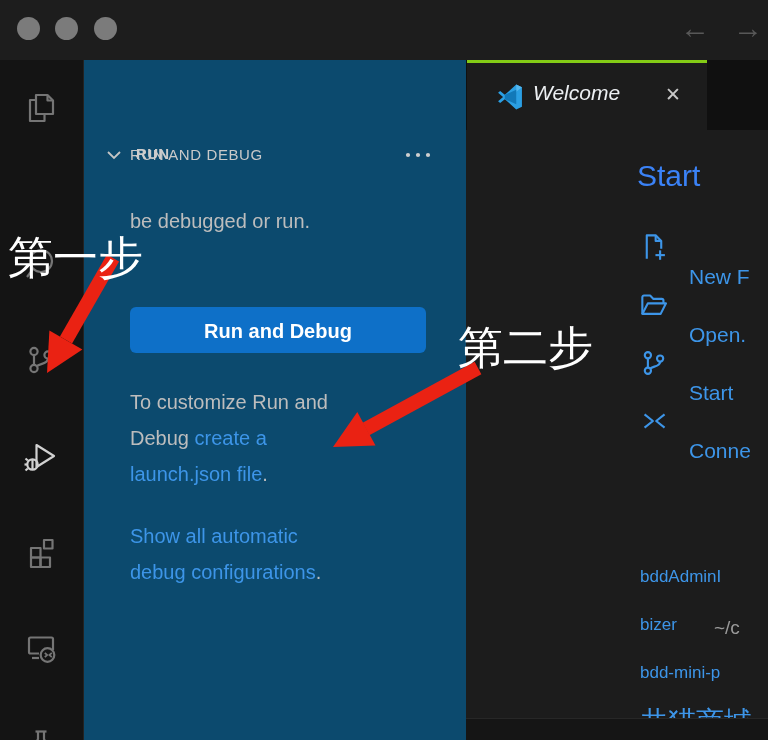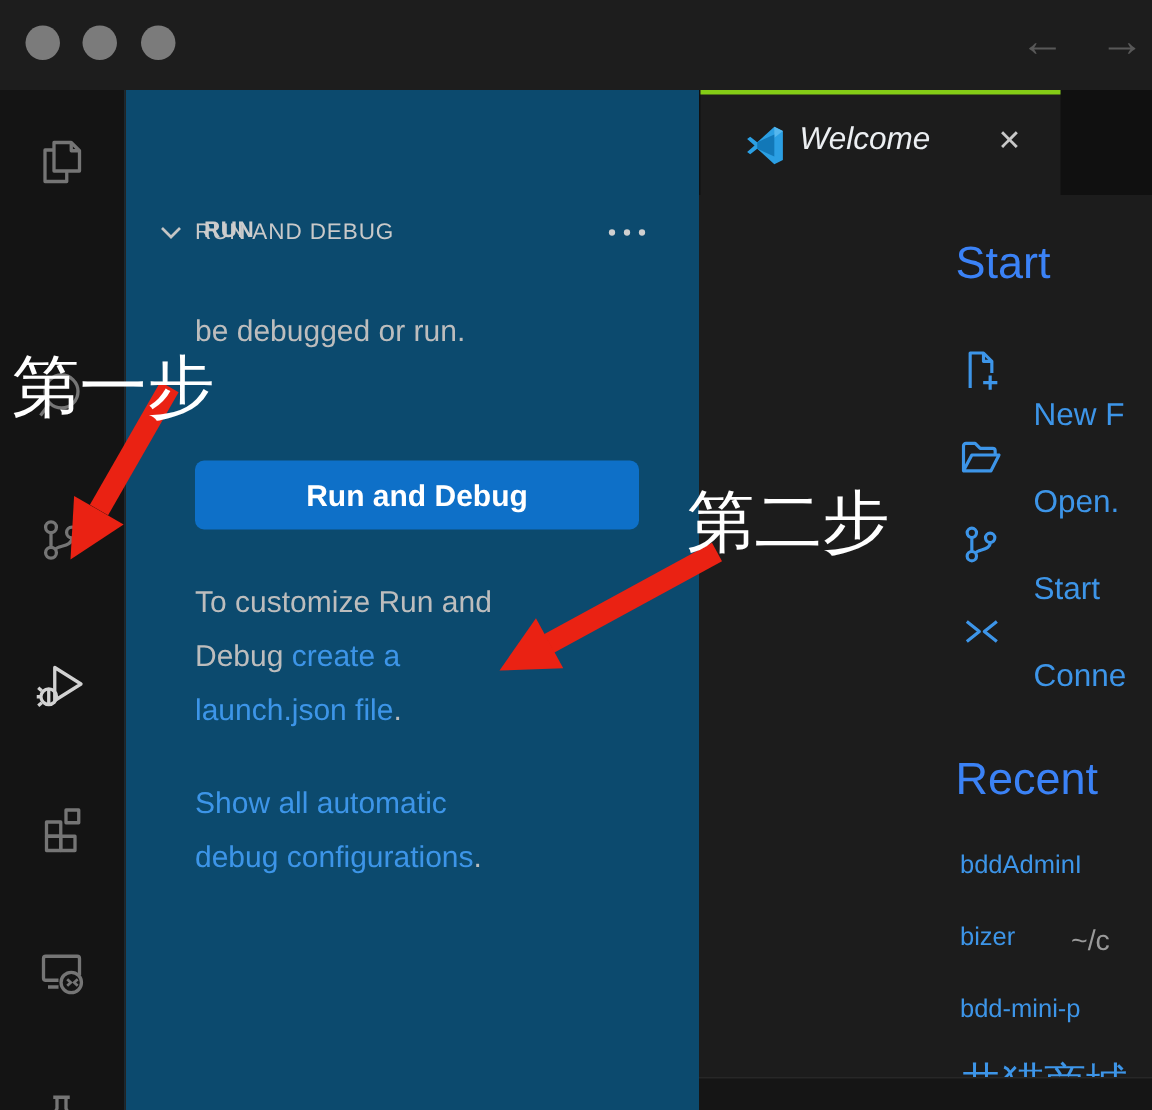--- a/index.html
+++ b/index.html
@@ -223,21 +223,20 @@
         <span class="sicon">
           <svg width="30" height="30" viewBox="0 0 27 27" fill="none" stroke="#3d95e8" stroke-width="1.9" stroke-linejoin="round">
             <path d="M5 7.5 l7.5 6 L5 19.5"></path>
               <path d="M23 7.5 l-7.5 6 L23 19.5"></path>
           </svg>
         </span>
         <span class="slabel">Conne</span>
       </div>
     </div>
 
-    <div class="w-heading recent-heading">Recent</div>
 
     <div class="recent-list">
       <div class="recent-item">
         <span class="rname">bddAdminI</span>
         <span class="rpath"></span>
       </div>
       <div class="recent-item">
         <span class="rname">bizer</span>
         <span class="rpath">~/c</span>
       </div>

